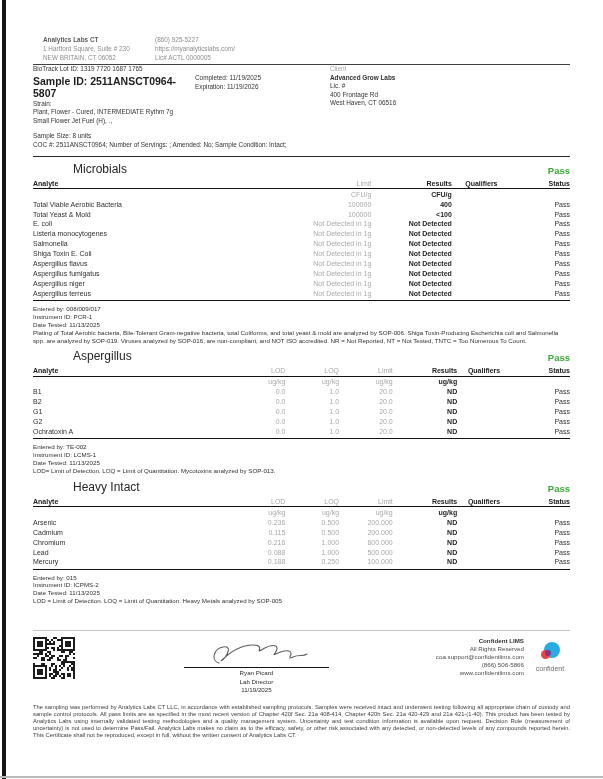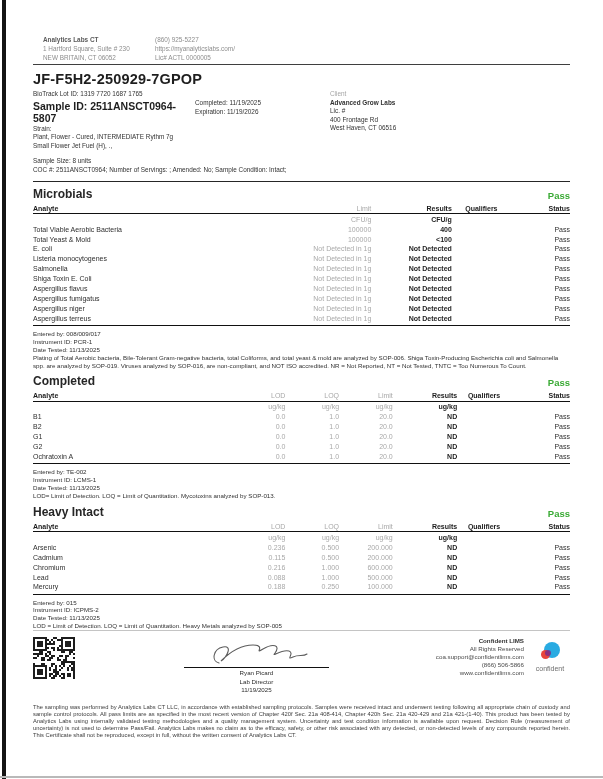--- a/index.html
+++ b/index.html
@@ -33,21 +33,21 @@
   .info-c3 { flex:1; padding-top:0; }
   .tiny { font-size:6.4px; line-height:8.6px; color:#323232; }
   .sample-id { font-size:10.5px; font-weight:bold; color:#1e1e1e; line-height:12px; margin:1px 0; }
   .client-label { color:#a5a5a5; }
   .client-name { font-weight:bold; }
   .sample-size-block { margin-top:7px; }
   .section-rule { border-bottom:1.4px solid #262626; margin-top:6px; }
 
   
   .section-head { display:flex; justify-content:space-between; align-items:flex-end; margin-top:5px; }
-  .section-title { font-size:12px; font-weight:700; color:#262626; }
+  .section-title { font-size:12px; font-weight:400; color:#262626;margin-left:40px; }
   .section-pass { font-size:9.5px; font-weight:bold; color:#3aaa35; }
   table { width:100%; border-collapse:collapse; table-layout:fixed; margin-top:3px; }
   th { font-size:7px; font-weight:bold; color:#1c1c1c; border-bottom:1.3px solid #111; padding:1px 0 1.5px 0; }
   th.muted-h { color:#a9a9a9; font-weight:normal; }
   td { font-size:7px; line-height:8.6px; padding:0.7px 0; color:#2e2e2e; }
   .al { text-align:left; } .ar { text-align:right; } .ac { text-align:center; }
   td.muted { color:#a9a9a9; }
   td.res { font-weight:bold; color:#1e1e1e; }
   tr.unit-row td { padding-top:1.5px; }
   tbody.body-rows tr:last-child td { border-bottom:1.6px solid #111; padding-bottom:1.6px; }
@@ -85,21 +85,20 @@
         <div>NEW BRITAIN, CT 06052</div>
       </div>
       <div class="lab-contact">
         <div>(860) 925-5227</div>
         <div>https://myanalyticslabs.com/</div>
         <div>Lic# ACTL 0000005</div>
       </div>
     </div>
     <div class="hdr-rule"></div>
 
-    <div class="doc-title">JF-F5H2-250929-7GPOP</div>
     <div class="info-grid">
       <div class="info-c1">
         <div class="tiny">BioTrack Lot ID: 1319 7720 1687 1765</div>
         <div class="sample-id">Sample ID: 2511ANSCT0964-5807</div>
         <div class="tiny">Strain:</div>
         <div class="tiny">Plant, Flower - Cured, INTERMEDIATE Rythm 7g</div>
         <div class="tiny">Small Flower Jet Fuel (H), .,</div>
       </div>
       <div class="info-c2">
         <div class="tiny">Completed: 11/19/2025</div>
@@ -234,21 +233,21 @@
     </table>
     <div class="notes">
 
     <div class="note-line">Entered by: 008/009/017</div>
         <div class="note-line">Instrument ID: PCR-1</div>
         <div class="note-line">Date Tested: 11/13/2025</div>
         <div class="note-line">Plating of Total Aerobic bacteria, Bile-Tolerant Gram-negative bacteria, total Coliforms, and total yeast &amp; mold are analyzed by SOP-006. Shiga Toxin-Producing Escherichia coli and Salmonella spp. are analyzed by SOP-019. Viruses analyzed by SOP-016, are non-compliant, and NOT ISO accredited. NR = Not Reported, NT = Not Tested, TNTC = Too Numerous To Count.</div>
       </div>
 
     <div class="section-head">
-      <div class="section-title">Completed</div>
+      <div class="section-title">Aspergillus</div>
       <div class="section-pass">Pass</div>
     </div>
     <table>
       <colgroup>
           <col style="width:33%">
           <col style="width:14%">
           <col style="width:10%">
           <col style="width:10%">
           <col style="width:12%">
           <col style="width:10%">

